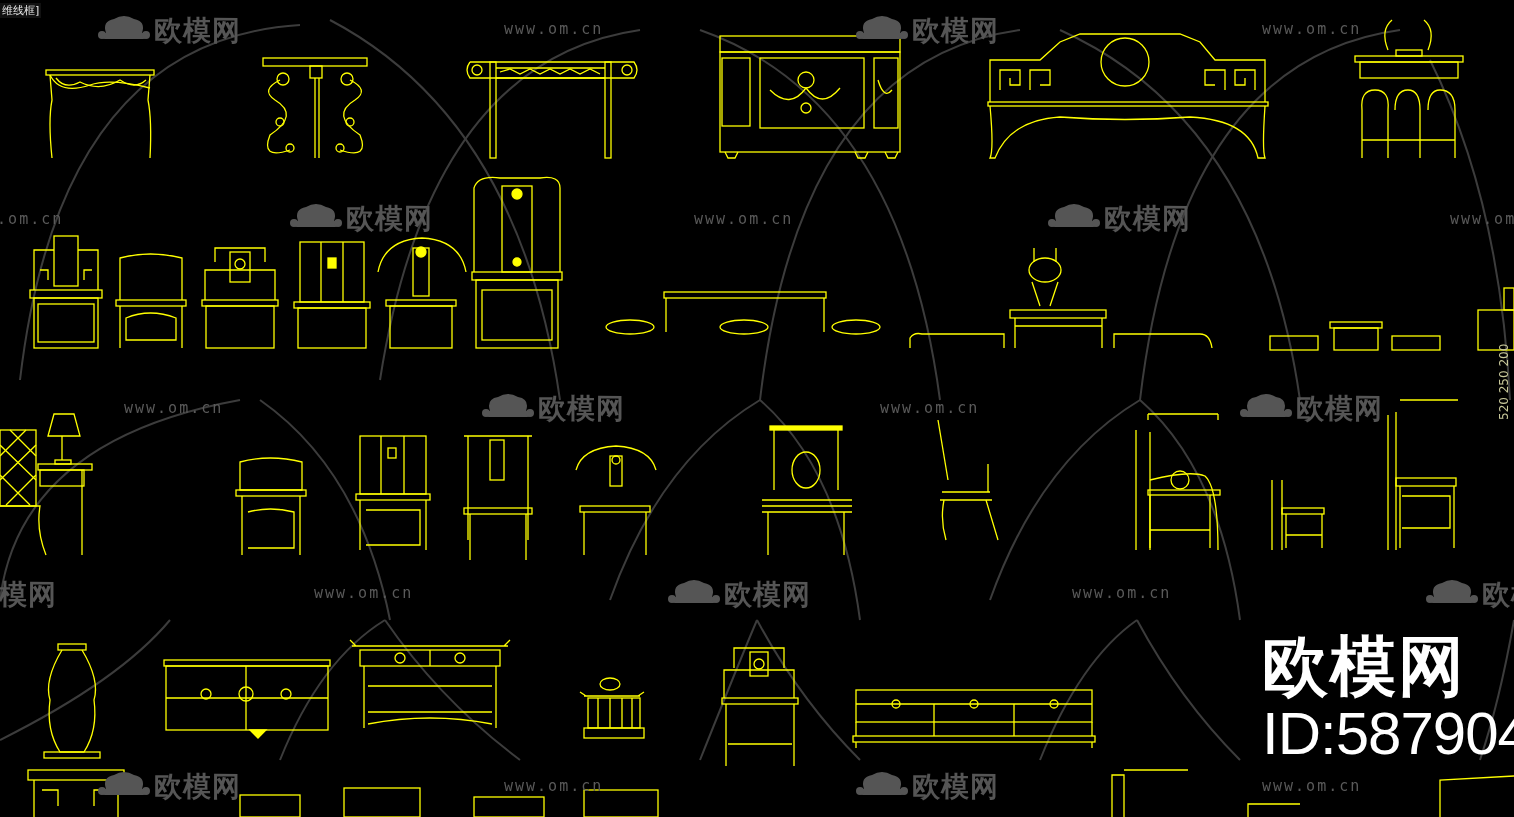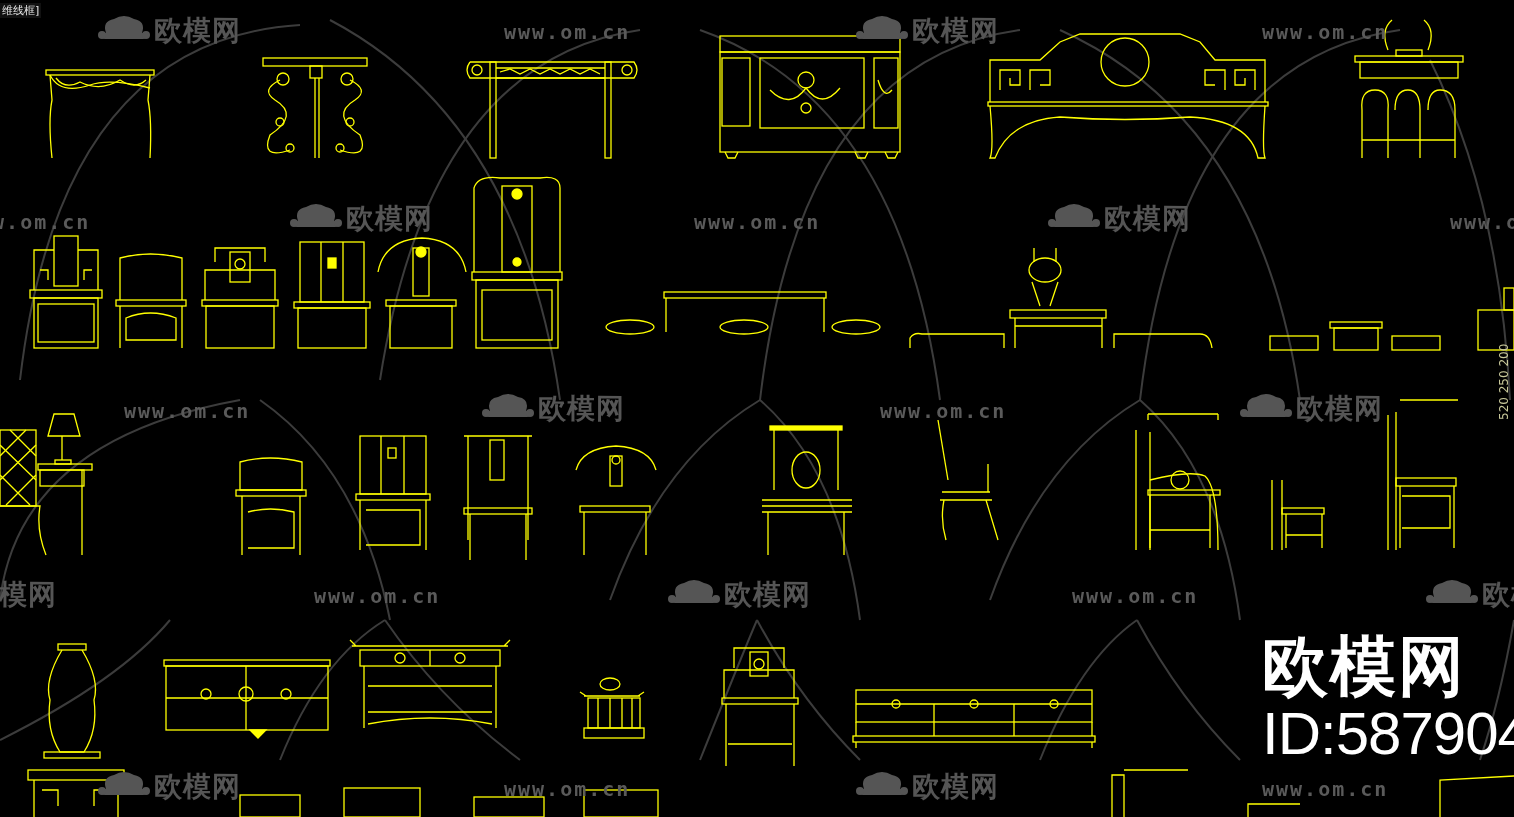--- a/index.html
+++ b/index.html
@@ -1,20 +1,20 @@
 <!DOCTYPE html>
 <html><head>
 <meta charset="utf-8">
 <style>
   html,body{margin:0;padding:0;background:#000;}
   body{width:1514px;height:817px;position:relative;overflow:hidden;font-family:"DejaVu Sans",sans-serif;}
   .viewport{position:absolute;left:0;top:0;width:1514px;height:605px;background:#000;border-radius:20px;}
   .vp-label{position:absolute;left:0;top:3px;font-size:11px;color:#e6e6e6;background:#111;padding:0 2px;letter-spacing:0;white-space:nowrap;}
   svg.draw{position:absolute;left:0;top:0;}
-  .wm-url{position:absolute;font-family:"DejaVu Sans Mono",monospace;font-size:20px;font-weight:bold;color:#5a5a5a;letter-spacing:2px;white-space:nowrap;}
+  .wm-url{position:absolute;font-family:"DejaVu Sans Mono",monospace;font-size:15px;font-weight:normal;color:#5a5a5a;letter-spacing:2px;white-space:nowrap;}
   .wm-logo{position:absolute;display:flex;align-items:center;gap:4px;white-space:nowrap;}
   .wm-logo .txt{font-size:28px;color:#555;font-weight:bold;letter-spacing:1px;}
   .brand{position:absolute;left:1262px;top:632px;color:#fff;text-align:left;}
   .brand .name{font-size:66px;font-weight:bold;line-height:70px;letter-spacing:2px;}
   .brand .id{font-size:60px;line-height:64px;font-family:"Liberation Sans",sans-serif;letter-spacing:-1px;}
   .dim{position:absolute;left:1497px;top:420px;transform:rotate(-90deg);transform-origin:left top;font-size:12px;color:#c8c89a;white-space:nowrap;}
 </style>
 </head>
 <body>
 

